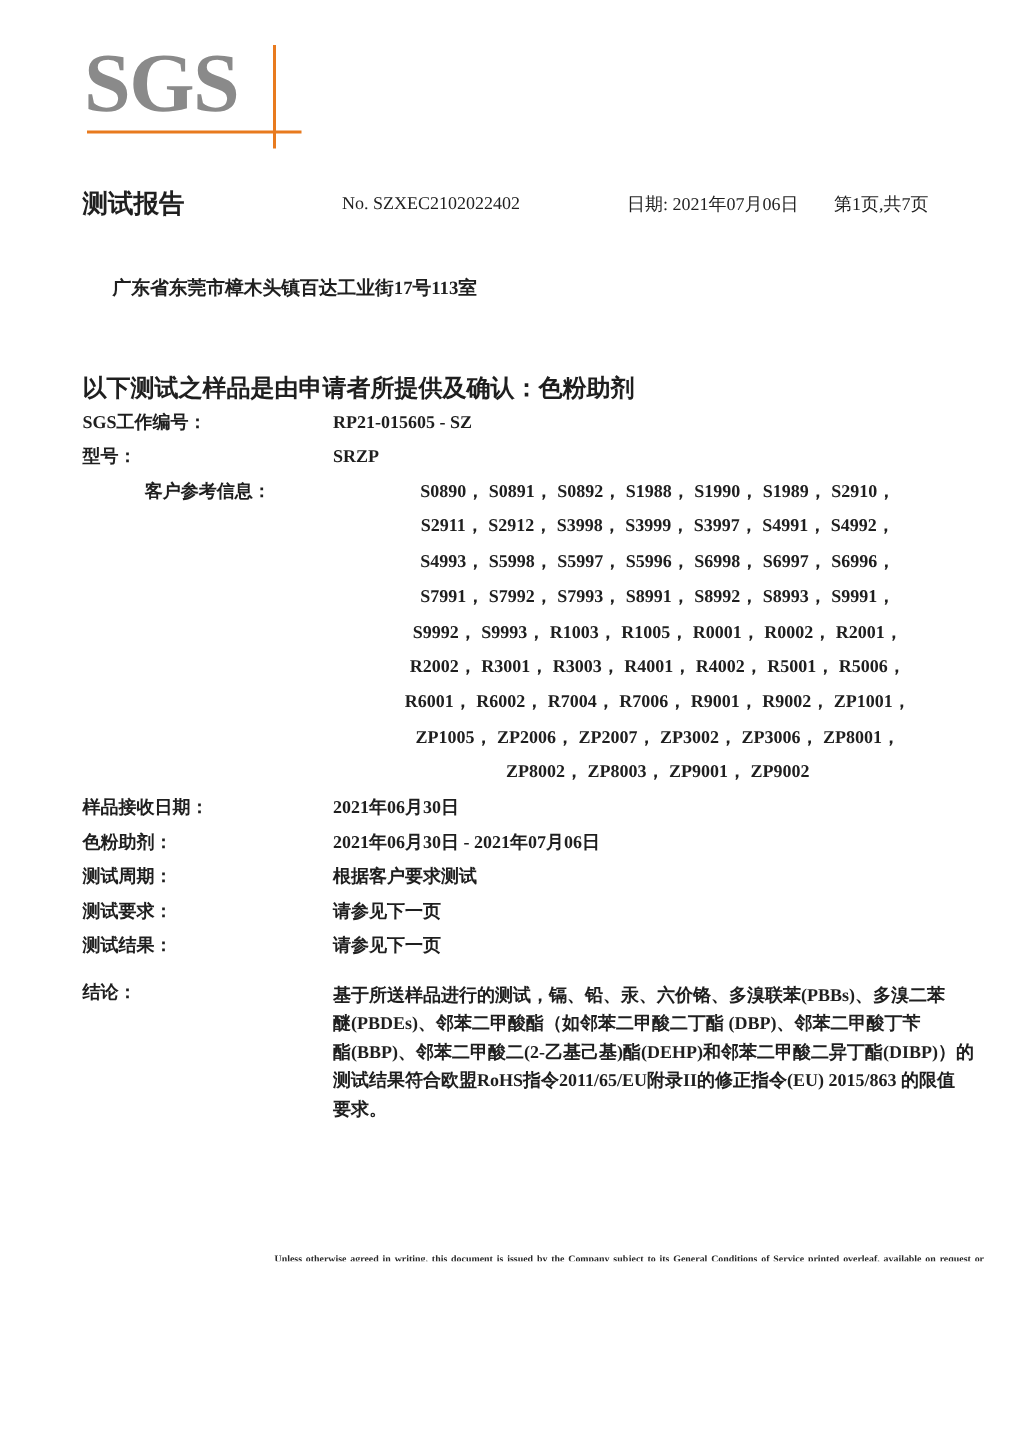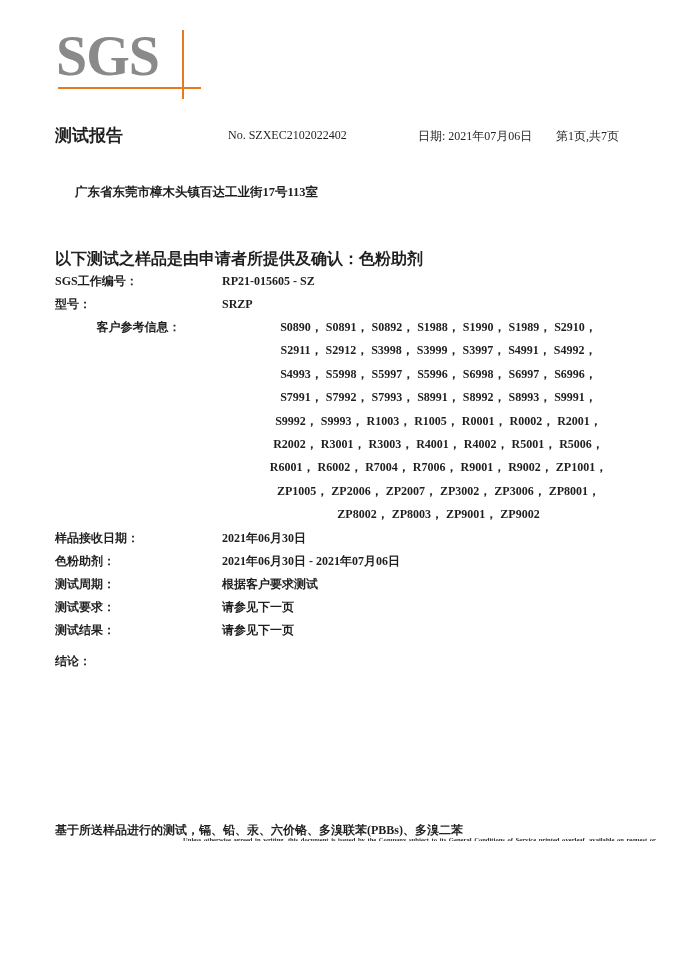--- a/index.html
+++ b/index.html
@@ -23,21 +23,21 @@
   .address{position:absolute;left:55px;top:184px;font-size:12.5px;font-weight:bold;margin-left:20px;}
   
   .statement{position:absolute;left:55px;top:249px;font-size:16px;font-weight:bold;}
   
   .fields{position:absolute;left:55px;top:274px;width:600px;}
   .field-row{display:flex;align-items:flex-start;margin-bottom:8px;font-size:12px;line-height:15px;}
   .field-label{width:167px;flex:0 0 167px;font-weight:bold;}
   .field-value{flex:1;white-space:pre-line;font-weight:bold;}
   .row-refs .field-value{line-height:23.4px;margin-top:-4px;}
   .row-refs{margin-bottom:4px;text-align:center;}
-  .row-conclusion{margin-top:16px;flex-direction:column;}
+  .row-conclusion{margin-top:16px;}
   .row-conclusion .field-value{line-height:19px;}
   .row-result{margin-top:6px;}
   
   .footer-right{position:absolute;left:183px;top:836px;width:473px;}
   .disclaimer{font-size:6.6px;line-height:7.2px;text-align:justify;color:#2b2b2b;
               font-weight:bold;white-space:normal;}
   .attention{font-size:6.6px;line-height:7.4px;color:#f4570a;font-weight:bold;margin-top:1px;}
   .addr-block{border-left:1px solid #333;padding-left:4px;margin-top:2px;}
   .addr-line{font-size:6.4px;line-height:10.5px;color:#1f1f1f;white-space:nowrap;overflow:hidden;}
   .rule-orange{position:absolute;left:28px;top:940px;width:628px;height:2px;background:#e87a1e;}

